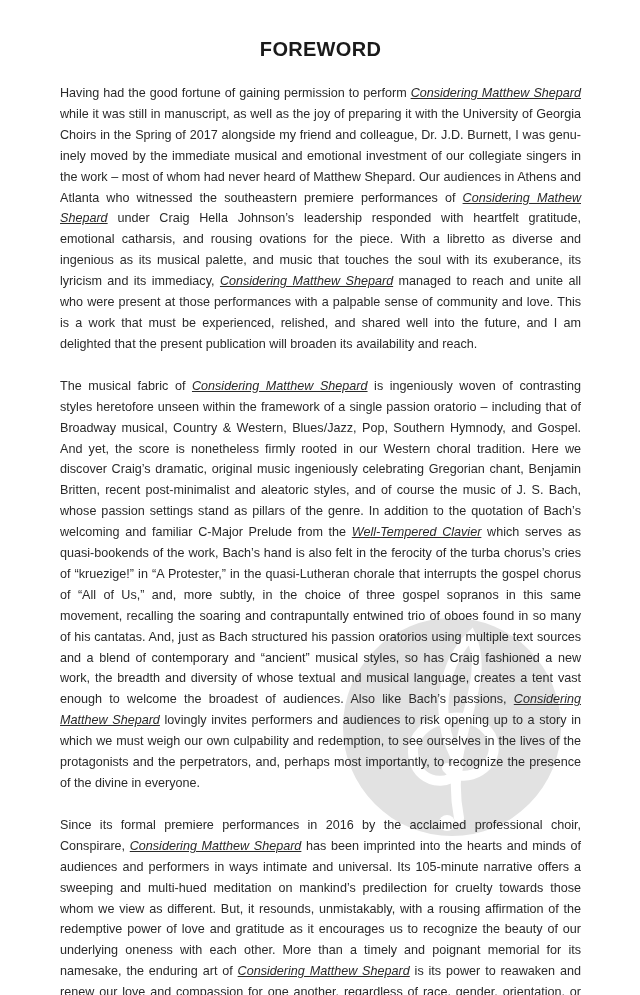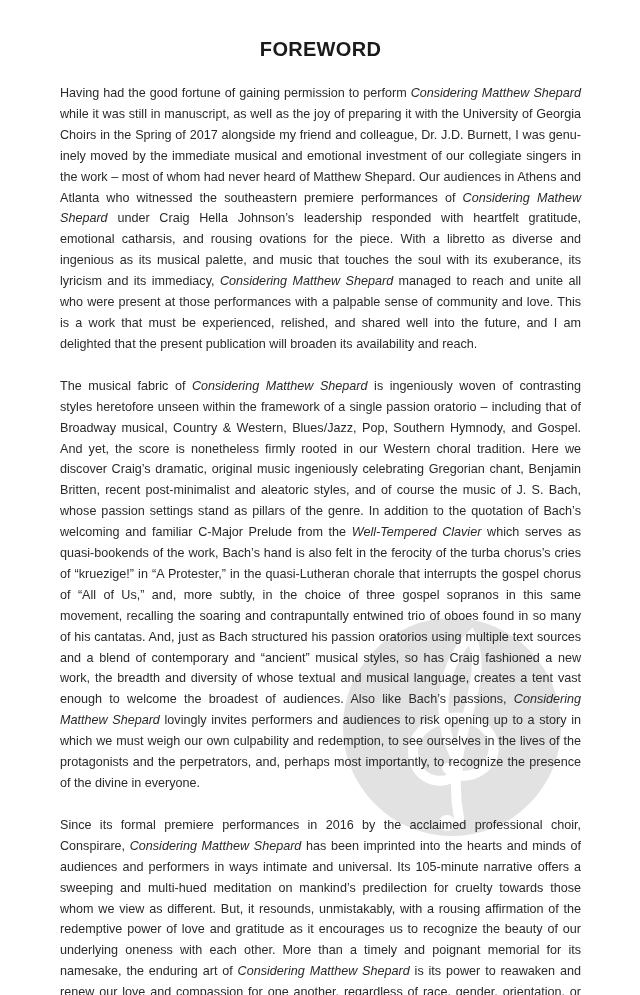--- a/index.html
+++ b/index.html
@@ -5,21 +5,21 @@
   html, body { margin: 0; padding: 0; background: #ffffff; }
   body { width: 640px; height: 995px; position: relative; overflow: hidden;
          font-family: "Liberation Sans", "DejaVu Sans", sans-serif; color: #2a2a2a; }
   .page { position: absolute; left: 0; top: 0; width: 524px; height: 995px; }
   .watermark { position: absolute; left: 343px; top: 618px; width: 218px; height: 218px; z-index: 0; }
   .content { position: absolute; left: 60px; top: 38px; width: 521px; z-index: 1; }
   h1 { margin: 0 0 22px 0; text-align: center; font-size: 20px; font-weight: bold;
        color: #1a1a1a; letter-spacing: 0.3px; }
   p.body { margin: 0 0 21px 0; font-size: 12.6px; line-height: 20.9px; text-align: justify;
            hyphens: manual; }
-  p.body i { font-style: italic; }
+  p.body i { font-style: italic; text-decoration: underline; }
 </style>
 </head>
 <body>
 
 <div class="page">
 
   <svg class="watermark" viewBox="0 0 218 218">
     <circle cx="109" cy="109" r="109" fill="#e2e2e2"></circle>
     <g fill="none" stroke="#ffffff" stroke-linecap="round">
       <path d="M116 200 C 100 120, 150 70, 128 18 C 105 40, 88 90, 112 138 C 128 168, 72 175, 70 135 C 68 100, 130 85, 148 118 C 162 148, 120 170, 104 150" stroke-width="10"></path>

